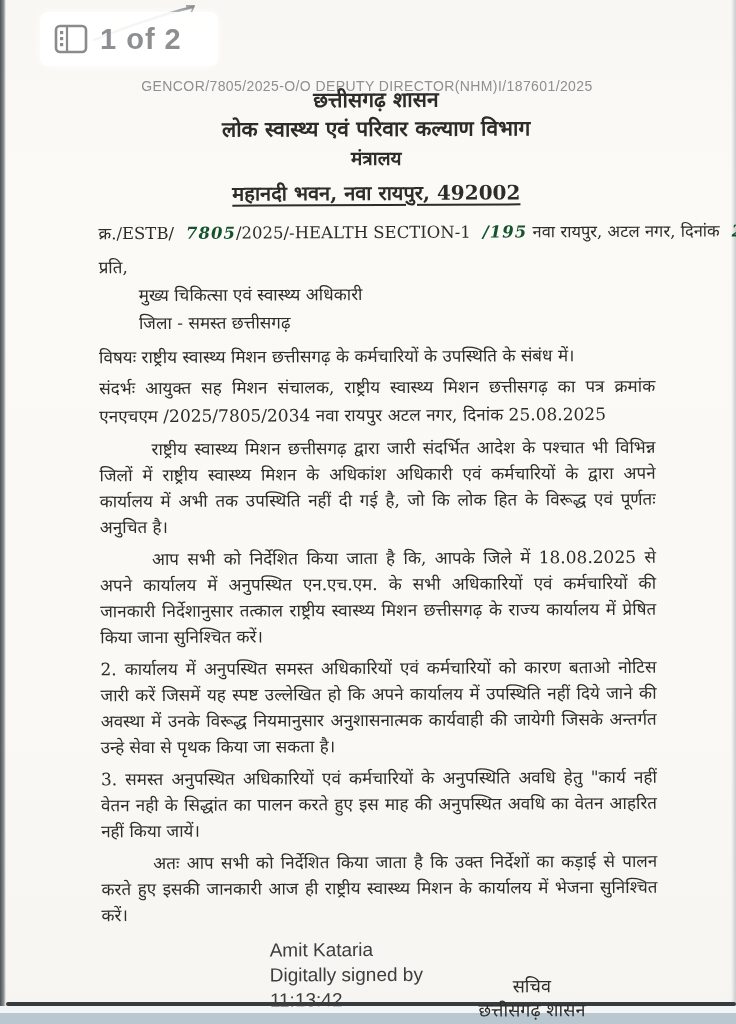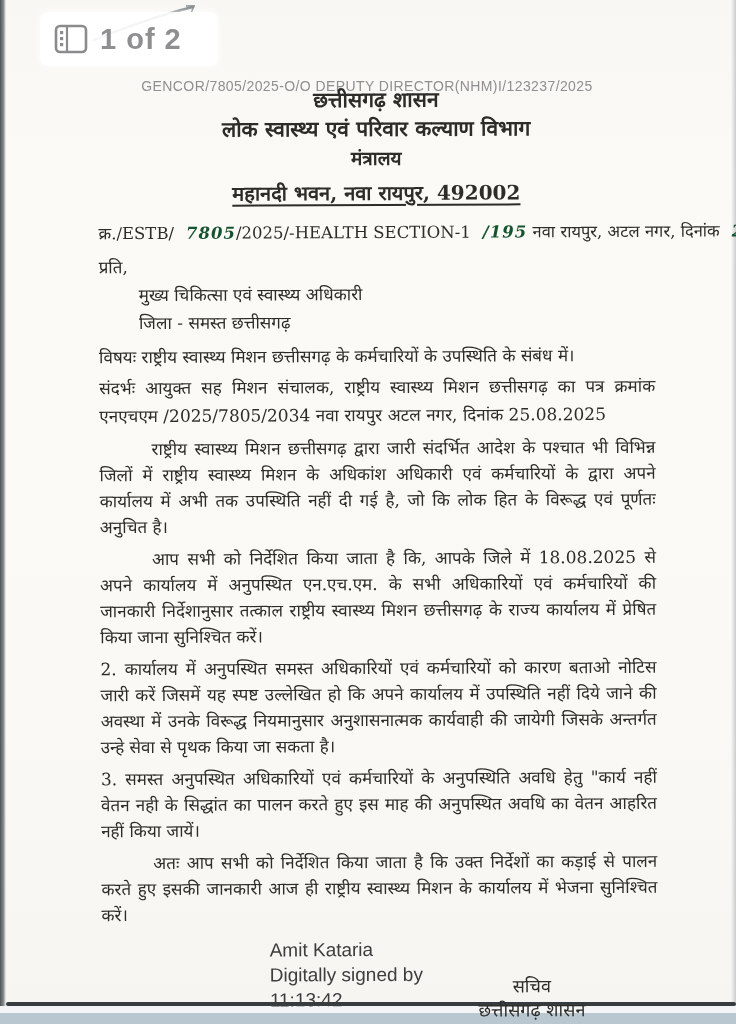--- a/index.html
+++ b/index.html
@@ -109,21 +109,21 @@
       <rect x="6" y="8" width="3.2" height="3.2" fill="#8a8b8c"></rect>
       <rect x="6" y="14" width="3.2" height="3.2" fill="#8a8b8c"></rect>
       <rect x="6" y="20" width="3.2" height="3.2" fill="#8a8b8c"></rect>
     </svg>
   </span>
   <span class="label">1 of 2</span>
 </div>
 
 <div class="meta-row">
   <span>GENCOR/7805/2025-O/O DEPUTY DIRECTOR(NHM)</span>
-  <span>I/123237/2025</span>
+  <span>I/187601/2025</span>
 </div>
 
 <div class="letter">
   <div class="hdr hdr-1">छत्तीसगढ़ शासन</div>
   <div class="hdr hdr-2">लोक स्वास्थ्य एवं परिवार कल्याण विभाग</div>
   <div class="hdr hdr-3">मंत्रालय</div>
   <div class="hdr hdr-4">महानदी भवन, नवा रायपुर, 492002</div>
 
   <div class="ref-line">
     <span>क्र./ESTB/</span><span class="hw">7805</span><span>/2025/-HEALTH SECTION-1</span><span class="hw">/195</span><span> नवा रायपुर, अटल नगर, दिनांक</span><span class="hw">29/08</span>

